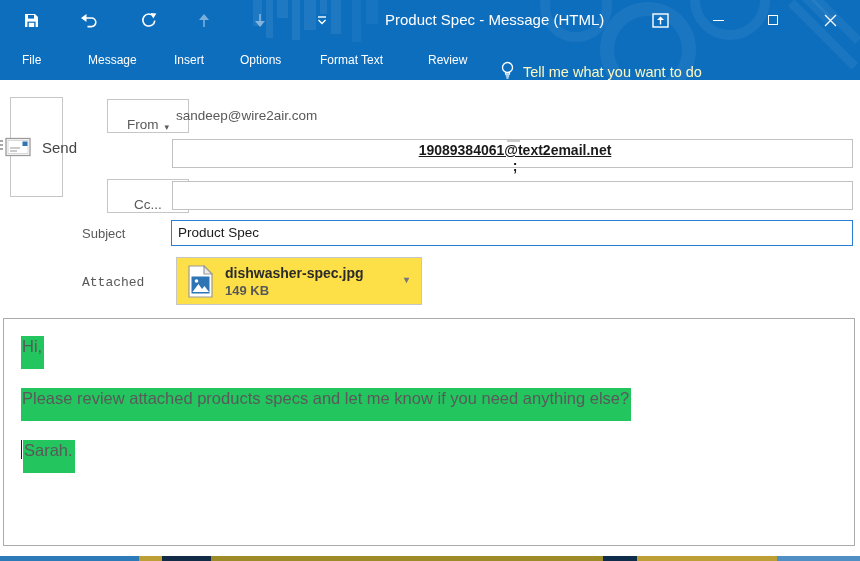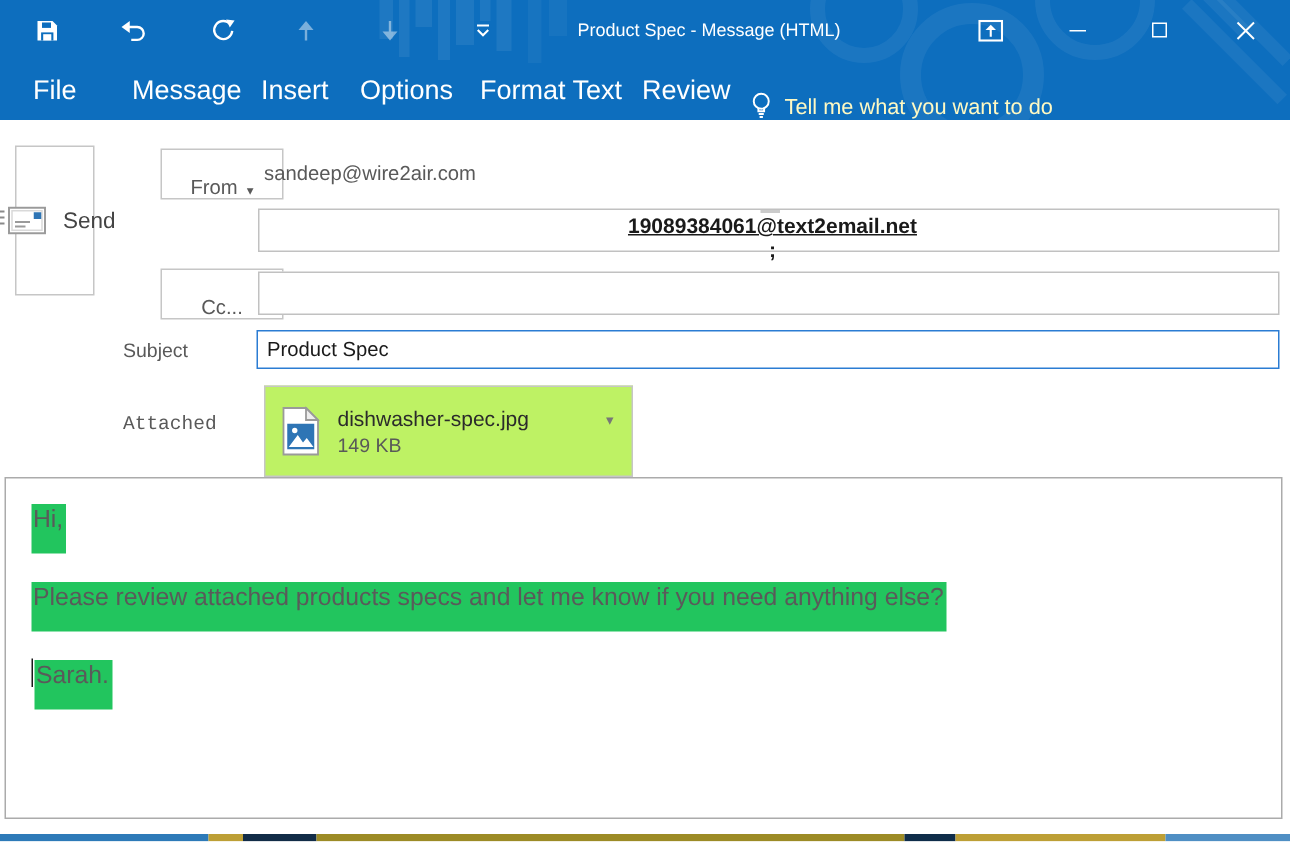--- a/index.html
+++ b/index.html
@@ -20,32 +20,32 @@
   .deco-bar { position: absolute; top: 0; background: rgba(255,255,255,0.07); }
   .deco-ring { position: absolute; border-radius: 50%; border: 10px solid rgba(255,255,255,0.06); }
   .deco-stripe { position: absolute; background: rgba(255,255,255,0.06); transform: rotate(45deg); }
 
   .qat-btn {
     position: absolute; top: 0; height: 40px; width: 34px;
     display: flex; align-items: center; justify-content: center; cursor: default;
   }
   .titlebar-title {
     position: absolute; left: 385px; top: 0; height: 40px; line-height: 40px;
-    color: #fff; font-size: 12px; white-space: nowrap;
+    color: #fff; font-size: 15px; white-space: nowrap;
   }
   .win-ctl {
     position: absolute; top: 0; height: 40px; width: 32px;
     display: flex; align-items: center; justify-content: center;
   }
   .min-glyph { width: 11px; height: 1px; background: #fff; }
   .max-glyph { width: 10px; height: 10px; border: 1px solid #fff; }
 
   .tab {
     position: absolute; top: 40px; height: 40px; line-height: 40px;
-    color: #fff; font-size: 18px; white-space: nowrap; cursor: default;
+    color: #fff; font-size: 12px; white-space: nowrap; cursor: default;
   }
   .tellme {
     position: absolute; top: 40px; left: 500px; height: 40px;
     display: flex; align-items: flex-end; gap: 8px; color: #fef9c3; font-size: 14.5px;
   }
 
   
   .send-btn {
     position: absolute; left: 10px; top: 97px; width: 53px; height: 100px;
     border: 1px solid #c6c6c6; background: #fff;
@@ -77,23 +77,23 @@
 
   .form-label { position: absolute; left: 82px; color: #595959; font-size: 13px; }
 
   .subject-field {
     position: absolute; left: 171px; top: 220px; width: 682px; height: 26px;
     border: 1px solid #2b7cd3; background: #fff;
     line-height: 24px; font-size: 13.5px; color: #1a1a1a; padding-left: 6px;
   }
 
   .attach-card {
-    position: absolute; left: 176px; top: 257px; width: 246px; height: 61px;
-    border: 1px solid #c6c6c6; background: #bef264;
-    display: flex; align-items: center; padding-left: 11px;
+    position: absolute; left: 176px; top: 257px; width: 246px; height: 48px;
+    border: 1px solid #c6c6c6; background: #fde047;
+    display: flex; align-items: center; padding-left: 11px; font-weight: bold;
   }
   .attach-text { margin-left: 12px; }
   .attach-name { font-size: 14px; color: #2b2b2b; line-height: 18px; }
   .attach-size { font-size: 13px; color: #595959; line-height: 17px; }
   .attach-chevron {
     position: absolute; right: 12px; top: 16px; color: #777; font-size: 10px;
   }
 
   
   .body-editor {

